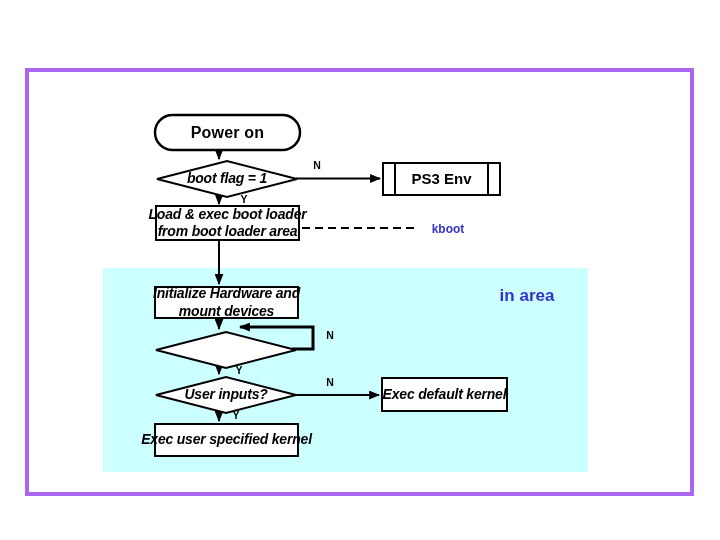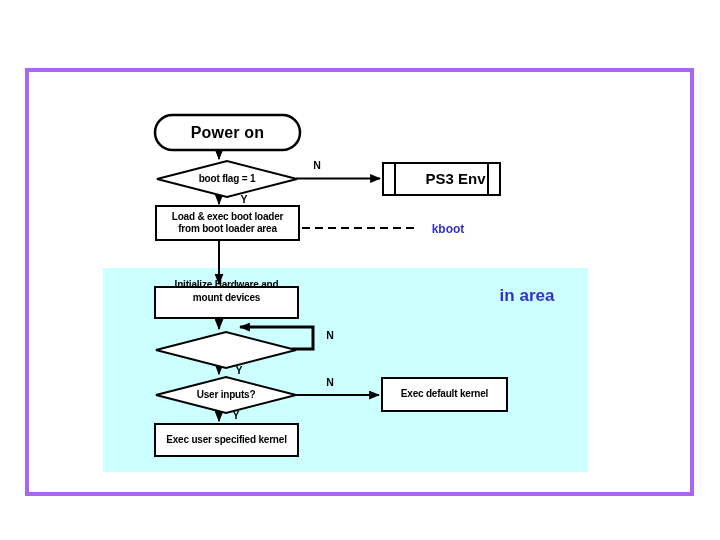--- a/index.html
+++ b/index.html
@@ -34,21 +34,21 @@
   .connector { stroke: var(--shape-stroke); stroke-width: 2px; fill: none; }
   .connector.loop { stroke-width: 3px; }
   .connector.dashed { stroke-dasharray: 8 5; }
   #arrowhead path { fill: var(--shape-stroke); }
   .label {
     position: absolute; display: flex; flex-direction: column;
     align-items: center; justify-content: center;
     text-align: center; color: var(--text-color);
     font-weight: bold; line-height: 1.25; white-space: nowrap;
   }
-  .node-label { font-size: 10px; letter-spacing: -0.2px; }
+  .node-label { font-size: 14px; letter-spacing: -0.2px; font-style: italic; }
   .terminator-label { font-size: 16px; letter-spacing: 0.2px; }
   .predefined-label { font-size: 15px; }
   .edge-label { font-size: 10.5px; }
   .annotation { color: var(--annotation-text); font-weight: bold; }
   .annotation.kboot { font-size: 12px; }
   .annotation.in-kboot { font-size: 17px; }
 </style>
 </head>
 <body>
 
@@ -89,23 +89,23 @@
 
   <div class="label terminator-label" style="left:155px; top:115px; width:145px; height:35px;">Power on</div>
 
   <div class="label node-label" style="left:157px; top:161px; width:140px; height:36px;">boot flag = 1</div>
 
   <div class="label node-label" style="left:156px; top:206px; width:143px; height:34px;">
     <span>Load &amp; exec boot loader</span>
     <span>from boot loader area</span>
   </div>
 
-  <div class="label predefined-label" style="left:395px; top:163px; width:93px; height:32px;margin-left:14px;">PS3 Env</div>
+  <div class="label predefined-label" style="left:395px; top:163px; width:93px; height:32px;">PS3 Env</div>
 
-  <div class="label node-label" style="left:155px; top:276px; width:143px; height:31px;">
+  <div class="label node-label" style="left:155px; top:287px; width:143px; height:31px;">
     <span>Initialize Hardware and</span>
     <span>mount devices</span>
   </div>
 
 
   <div class="label node-label" style="left:382px; top:378px; width:125px; height:33px;">Exec default kernel</div>
 
   <div class="label node-label" style="left:156px; top:377px; width:140px; height:36px;">User inputs?</div>
 
   <div class="label node-label" style="left:155px; top:424px; width:143px; height:32px;">Exec user specified kernel</div>

